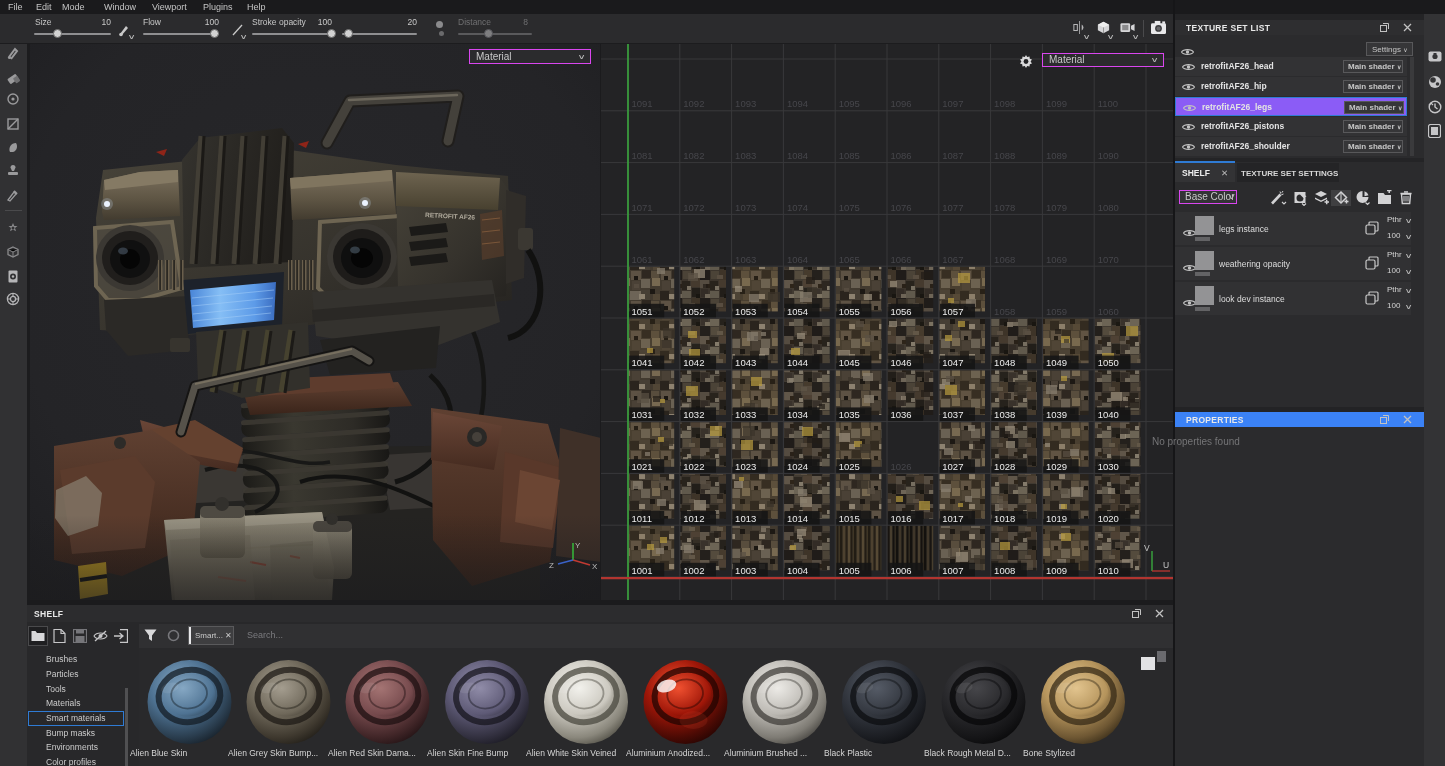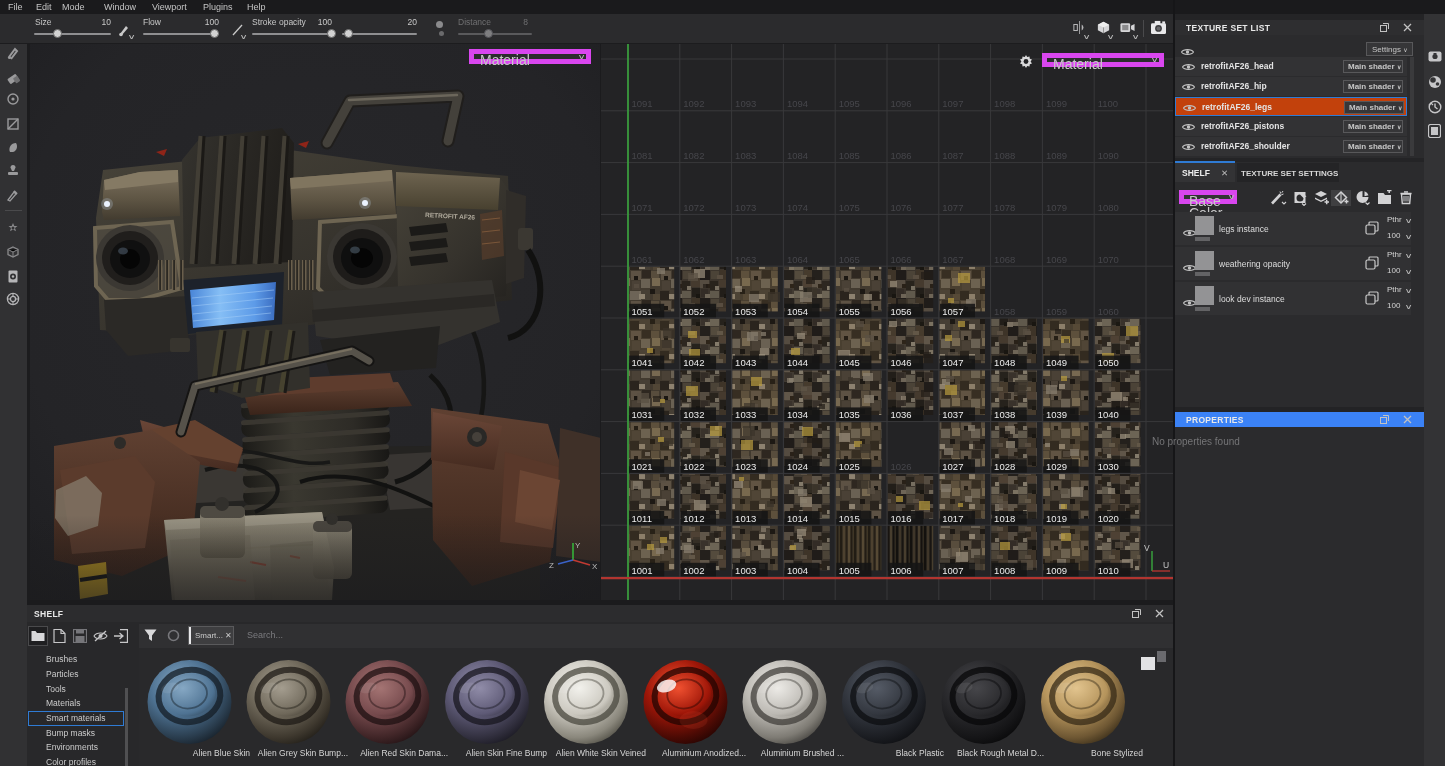--- a/index.html
+++ b/index.html
@@ -16,27 +16,27 @@
 .leftstrip{left:0;top:44px;width:27px;height:722px;background:#313133;}
 .vp3d{left:30px;top:44px;width:571px;height:556px;background:#242426;}
 .vseam{left:27px;top:44px;width:3px;height:722px;background:#1c1c1e;}
 .v2d{left:601px;top:44px;width:572px;height:556px;background:#232325;}
 .hseam{left:27px;top:600px;width:1146px;height:5px;background:#1b1b1d;}
 .rseam{left:1173px;top:0px;width:2px;height:766px;background:#161618;}
 .shelf{left:27px;top:605px;width:1146px;height:161px;background:#28282a;}
 .rightdock{left:1175px;top:14px;width:249px;height:752px;background:#2b2b2d;}
 .rightstrip{left:1424px;top:14px;width:21px;height:752px;background:#333335;}
 .ptitle{font-size:8.5px;font-weight:bold;color:#e8e8e8;letter-spacing:0.3px;}
-.dd{position:absolute;background:#2b2b2d;border:5px solid #d946ef;color:#c9c9c9;font-size:14px;}
+.dd{position:absolute;background:#2b2b2d;border:1px solid #d946ef;color:#c9c9c9;font-size:10px;}
 .chev{position:absolute;color:#b9b9b9;font-size:7px;transform:scaleX(1.6);}
 .mshader{position:absolute;width:60px;height:13px;background:#363638;border:1px solid #58585a;color:#c6c6c6;font-size:8px;padding-left:4px;line-height:12px;}
 .tsrow{position:absolute;left:1175px;width:232px;height:19px;background:#323234;color:#e3e3e3;font-size:8.5px;font-weight:bold;}
 .lrow{position:absolute;left:1175px;width:236px;background:#313133;}
 .sitem{position:absolute;left:46px;font-size:8.5px;color:#cccccc;}
-.slabel{position:absolute;font-size:8.5px;color:#d6d6d6;text-align:right;width:120px;}
+.slabel{position:absolute;font-size:8.5px;color:#d6d6d6;text-align:left;width:120px;}
 </style></head><body>
 <div class="abs menubar">
 <span style="left:8px">File</span>
 <span style="left:36px">Edit</span>
 <span style="left:62px">Mode</span>
 <span style="left:104px">Window</span>
 <span style="left:152px">Viewport</span>
 <span style="left:203px">Plugins</span>
 <span style="left:247px">Help</span>
 </div>
@@ -879,21 +879,21 @@
     <span class="mshader" style="left:168px;top:2.5px">Main shader <span style="font-size:6px">∨</span></span>
   </div>
 <div class="tsrow" style="top:77px;">
     <span style="position:absolute;left:7px;top:5px"><svg width="13" height="10" viewBox="0 0 13 10">
         <path d="M0.5 5 C2.5 1.8 10.5 1.8 12.5 5 C10.5 8.2 2.5 8.2 0.5 5 Z" fill="none" stroke="#c2c2c2" stroke-width="1.1"></path>
         <circle cx="6.5" cy="5" r="1.7" fill="#c2c2c2"></circle>
       </svg></span>
     <span style="position:absolute;left:26px;top:4px">retrofitAF26_hip</span>
     <span class="mshader" style="left:168px;top:2.5px">Main shader <span style="font-size:6px">∨</span></span>
   </div>
-<div class="tsrow" style="top:97px;border:1px solid #2f7bd4;background:#c2410c;">
+<div class="tsrow" style="top:97px;border:1px solid #2f7bd4;background:#8b5cf6;">
     <span style="position:absolute;left:7px;top:5px"><svg width="13" height="10" viewBox="0 0 13 10">
         <path d="M0.5 5 C2.5 1.8 10.5 1.8 12.5 5 C10.5 8.2 2.5 8.2 0.5 5 Z" fill="none" stroke="#c2c2c2" stroke-width="1.1"></path>
         <circle cx="6.5" cy="5" r="1.7" fill="#c2c2c2"></circle>
       </svg></span>
     <span style="position:absolute;left:26px;top:4px">retrofitAF26_legs</span>
     <span class="mshader" style="left:168px;top:2.5px">Main shader <span style="font-size:6px">∨</span></span>
   </div>
 <div class="tsrow" style="top:117px;">
     <span style="position:absolute;left:7px;top:5px"><svg width="13" height="10" viewBox="0 0 13 10">
         <path d="M0.5 5 C2.5 1.8 10.5 1.8 12.5 5 C10.5 8.2 2.5 8.2 0.5 5 Z" fill="none" stroke="#c2c2c2" stroke-width="1.1"></path>

